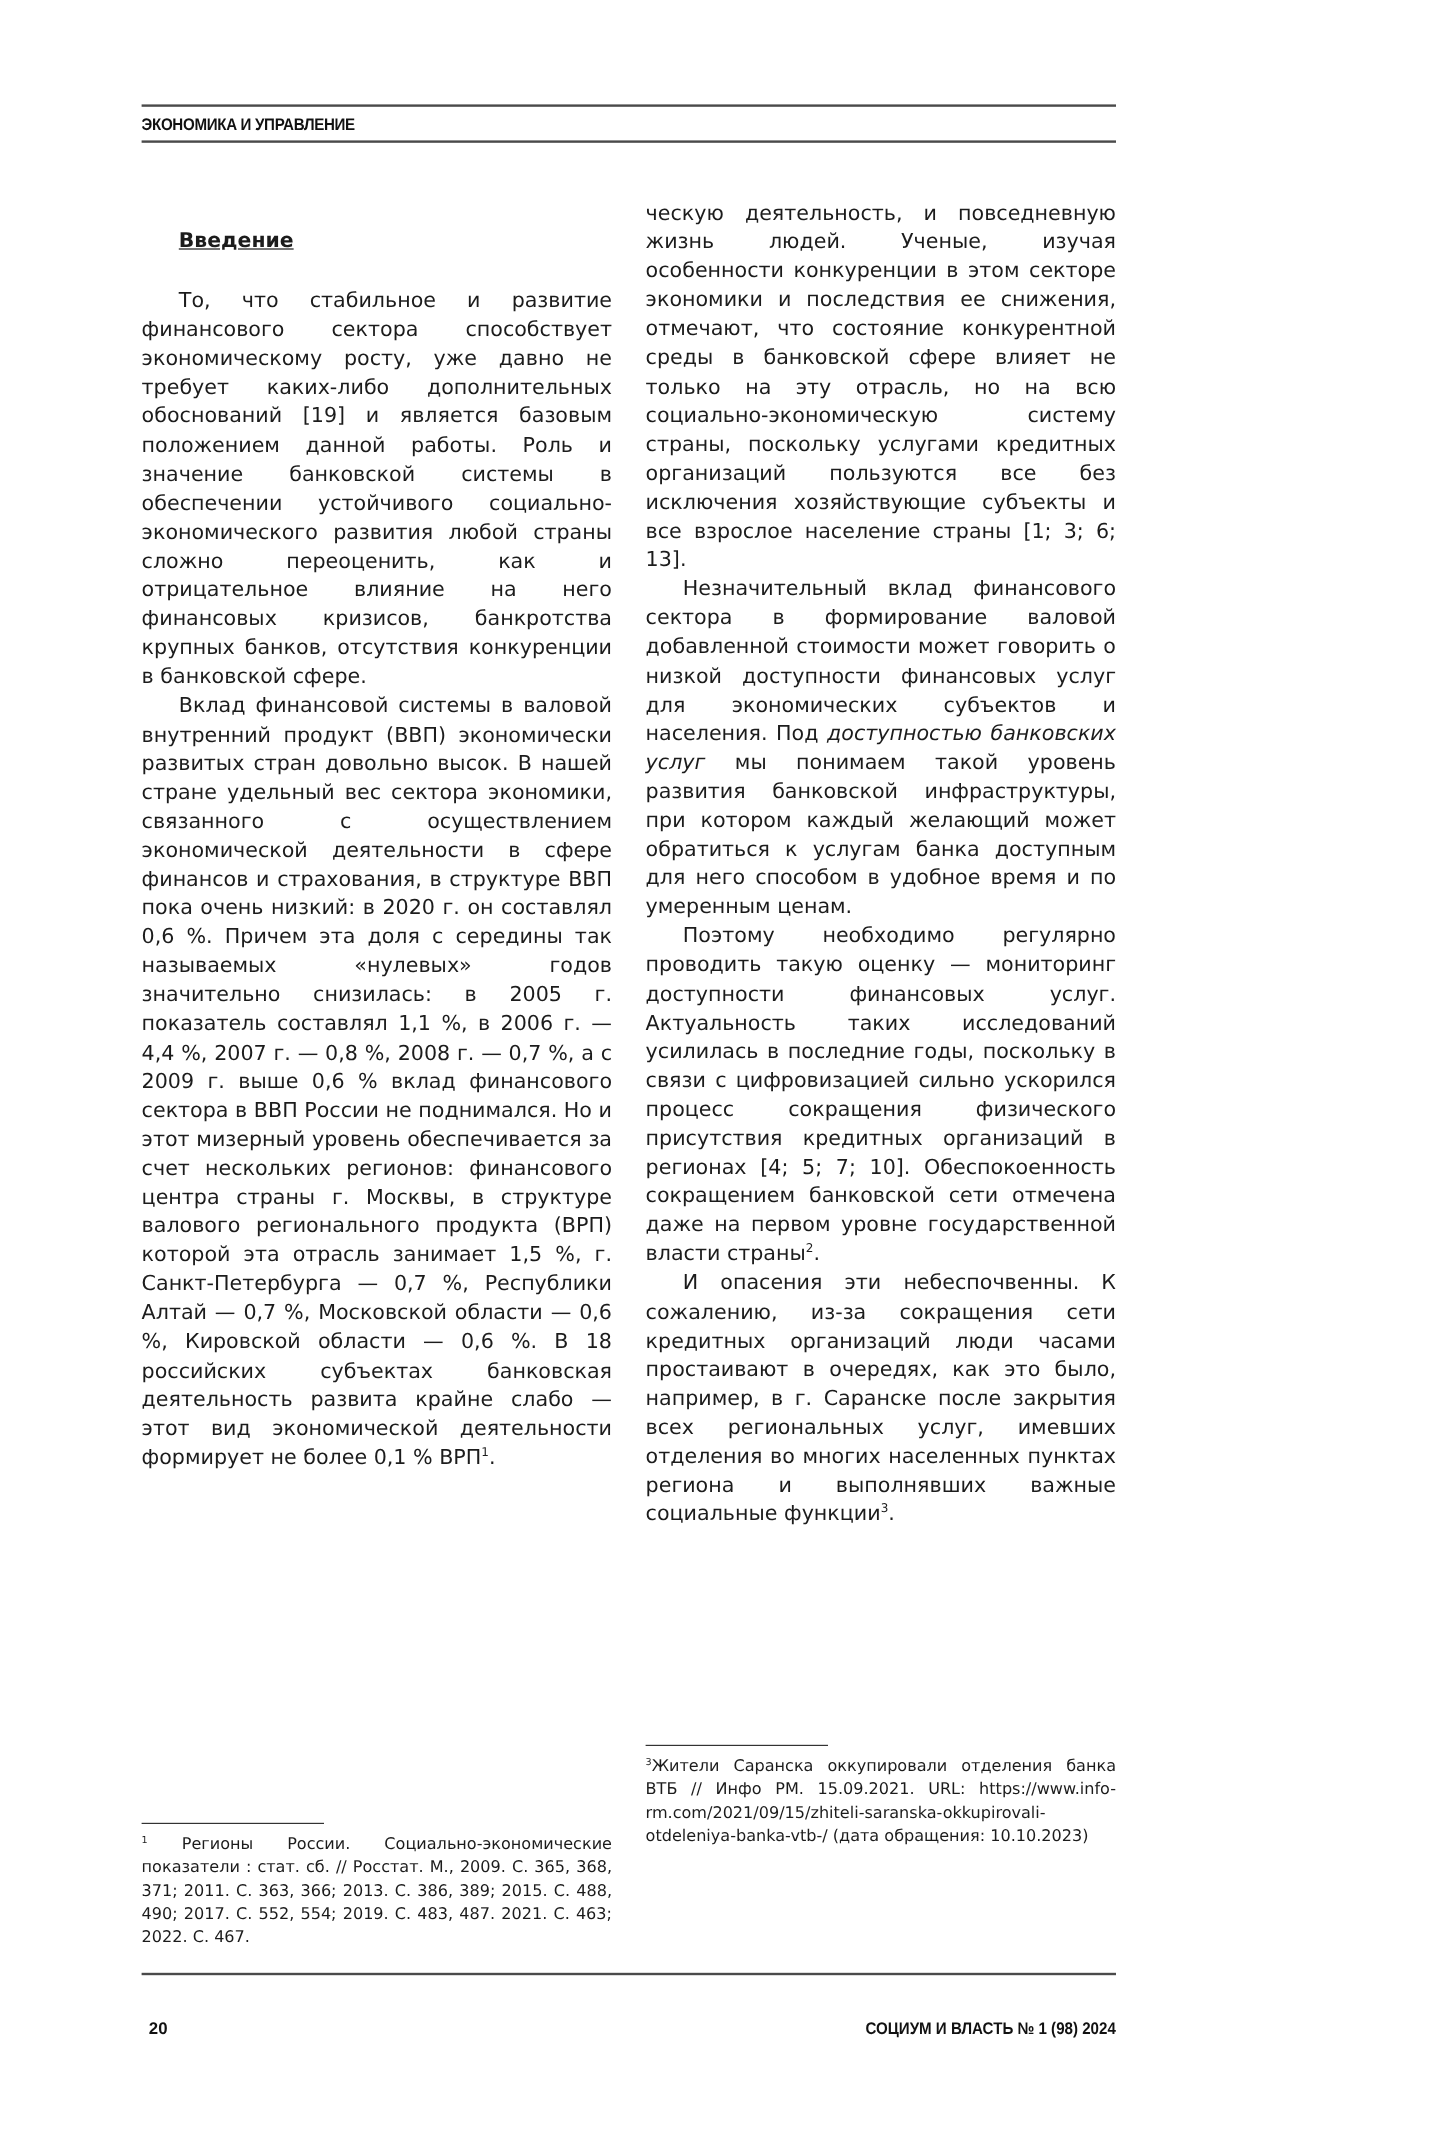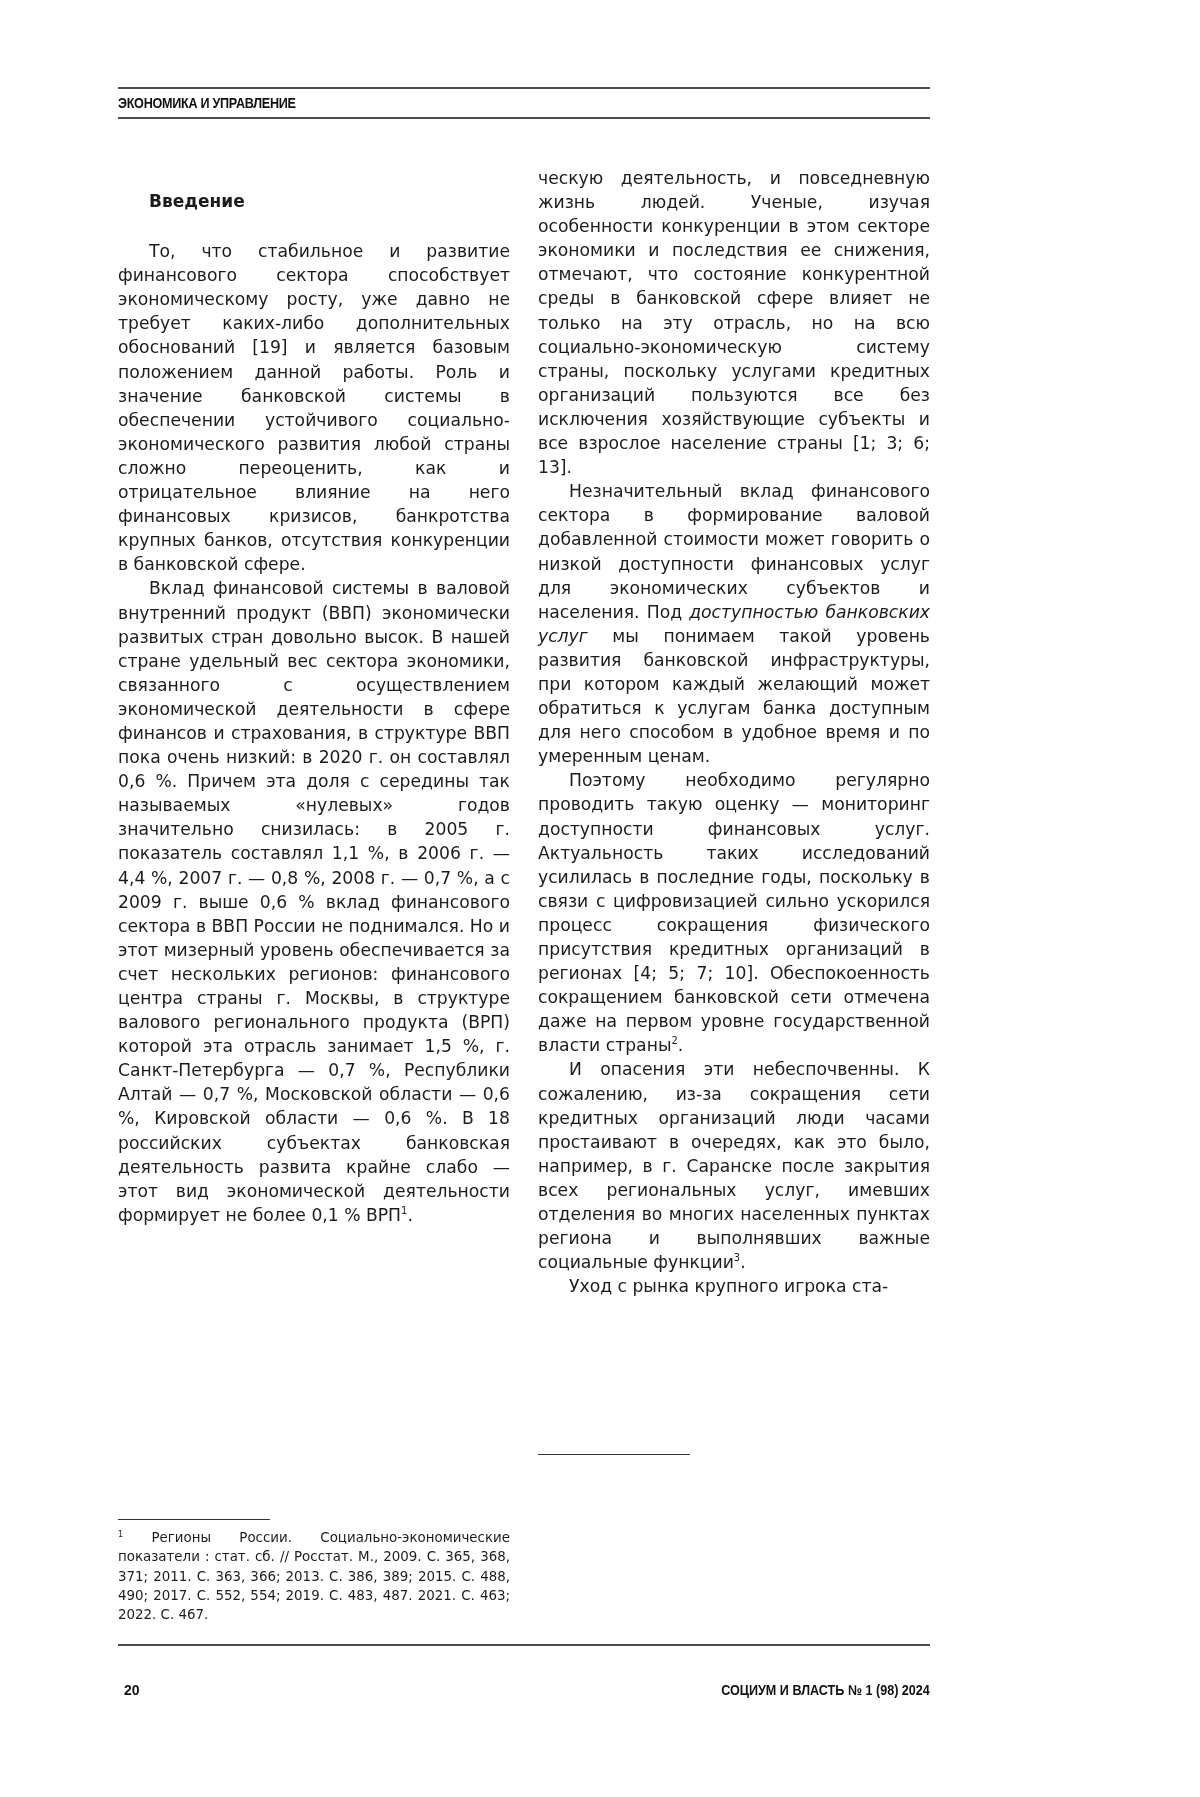--- a/index.html
+++ b/index.html
@@ -6,21 +6,21 @@
   body { width:1200px; height:1797px; position:relative; overflow:hidden;
          font-family:"DejaVu Sans", sans-serif; color:#1c1c1c; }
   .rule { position:absolute; left:118px; width:812px; height:0; border-top:2px solid #4a4a4a; }
   .running-head { position:absolute; left:118px; top:95px; font-family:"Liberation Sans", sans-serif;
                   font-weight:bold; font-size:14px; letter-spacing:-0.3px; color:#111; transform:scaleX(0.9); transform-origin:left; }
   .col { position:absolute; width:392px; font-size:17.2px; line-height:24.1px; text-align:justify;margin-top:11px; }
   .col-left { left:118px; top:166px; }
   .col-right { left:538px; top:155px; }
   .col p { margin:0; text-indent:31px; hyphens:manual; }
   .col p.noindent { text-indent:0; }
-  .section-title { font-weight:bold; font-size:17px; margin:12px 0 26px 31px; text-indent:0; }
+  .section-title { font-weight:bold; font-size:17px; margin:12px 0 26px 31px; text-indent:0;text-decoration:underline; }
   sup { font-size:10px; vertical-align:super; line-height:0; }
   em { font-style:italic; }
   .fn-rule { width:152px; border-top:1.5px solid #333; margin:14px 0 8px 0; }
   .footnote { font-size:13.4px; line-height:19.3px; text-align:justify; margin:0; }
   .footnote sup { font-size:8px; }
   .fn-left { position:absolute; left:118px; top:1505px; width:392px; }
   .fn-right { position:absolute; left:538px; top:1440px; width:392px; }
   .folio { position:absolute; top:1682px; font-family:"Liberation Sans", sans-serif; font-weight:bold;
            font-size:14px; color:#111; }
   .folio-left { left:124px; }
@@ -42,22 +42,22 @@
 <div class="fn-left">
   <div class="fn-rule"></div>
   <p class="footnote"><sup>1</sup><span> Регионы России. Социально-экономические показатели : стат. сб. // Росстат. М., 2009. С. 365, 368, 371; 2011. С. 363, 366; 2013. С. 386, 389; 2015. С. 488, 490; 2017. С. 552, 554; 2019. С. 483, 487. 2021. С. 463; 2022. С. 467.</span></p>
 </div>
 
 <div class="col col-right">
   <p class="noindent">ческую деятельность, и повседневную жизнь людей. Ученые, изучая особенности конкуренции в этом секторе экономики и последствия ее снижения, отмечают, что состояние конкурентной среды в банковской сфере влияет не только на эту отрасль, но на всю социально-экономическую систему страны, поскольку услугами кредитных организаций пользуются все без исключения хозяйствующие субъекты и все взрослое население страны [1; 3; 6; 13].</p>
   <p><span>Незначительный вклад финансового сектора в формирование валовой добавленной стоимости может говорить о низкой доступности финансовых услуг для экономических субъектов и населения. Под </span><em>доступностью банковских услуг</em><span> мы понимаем такой уровень развития банковской инфраструктуры, при котором каждый желающий может обратиться к услугам банка доступным для него способом в удобное время и по умеренным ценам.</span></p>
   <p><span>Поэтому необходимо регулярно проводить такую оценку — мониторинг доступности финансовых услуг. Актуальность таких исследований усилилась в последние годы, поскольку в связи с цифровизацией сильно ускорился процесс сокращения физического присутствия кредитных организаций в регионах [4; 5; 7; 10]. Обеспокоенность сокращением банковской сети отмечена даже на первом уровне государственной власти страны</span><sup>2</sup><span>.</span></p>
   <p><span>И опасения эти небеспочвенны. К сожалению, из-за сокращения сети кредитных организаций люди часами простаивают в очередях, как это было, например, в г. Саранске после закрытия всех региональных услуг, имевших отделения во многих населенных пунктах региона и выполнявших важные социальные функции</span><sup>3</sup><span>.</span></p>
-  <p>Уход с рынка крупного игрока ста-</p>
 </div>
 
 <div class="fn-right">
   <div class="fn-rule"></div>
+  <p class="footnote"><sup>3</sup><span>Жители Саранска оккупировали отделения банка ВТБ // Инфо РМ. 15.09.2021. URL: https://www.info-rm.com/2021/09/15/zhiteli-saranska-okkupirovali-otdeleniya-banka-vtb-/ (дата обращения: 10.10.2023)</span></p>
 </div>
 
 <div class="rule" style="top:1644px;"></div>
 <div class="folio folio-left">20</div>
 <div class="folio folio-right">СОЦИУМ И ВЛАСТЬ № 1 (98) 2024</div>
 
 </body></html>

